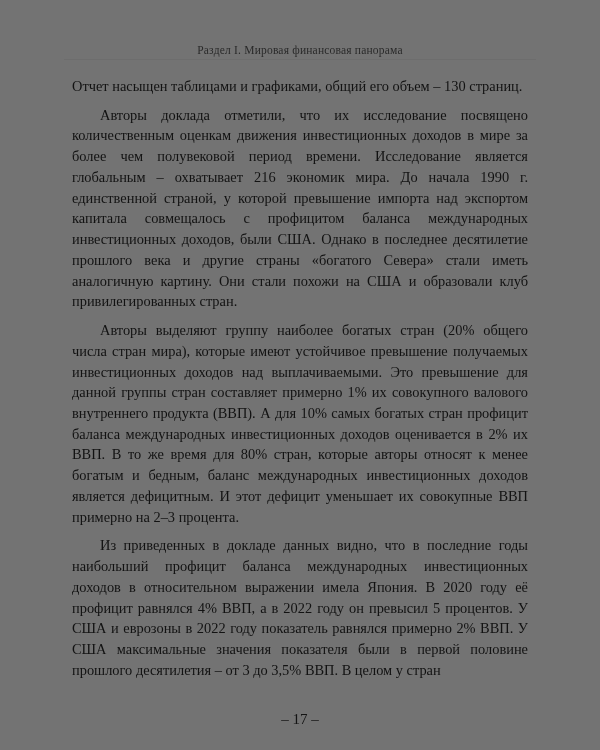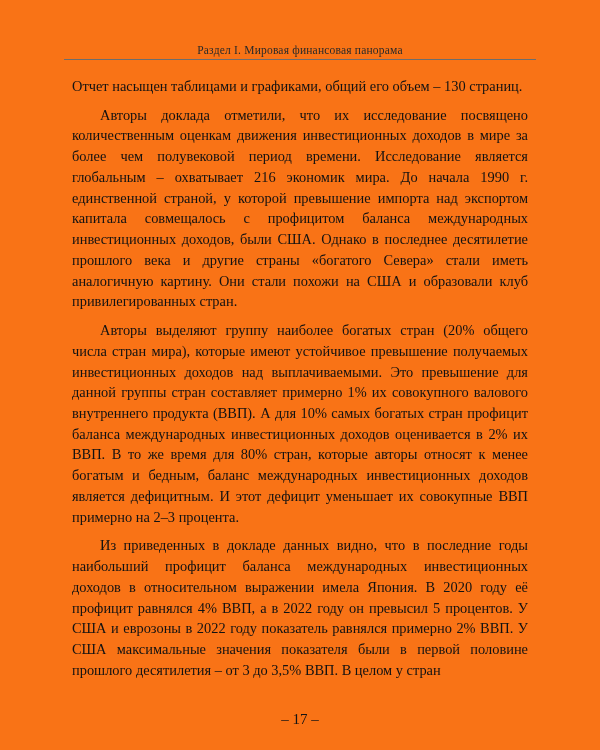--- a/index.html
+++ b/index.html
@@ -13,21 +13,21 @@
     font-family: "Liberation Serif", serif;
     color: #1a1a1a;
     overflow: hidden;
   }
   .page {
     position: relative;
     width: 600px;
     height: 750px;
     box-sizing: border-box;
     padding: 44px 64px 0 64px;
-    background: #f97316;
+    background: #737373;
   }
   .running-head {
     text-align: center;
     font-size: 11.5px;
     letter-spacing: 0.2px;
     color: #2a2a2a;
     margin: 0 0 2px 0;
     font-family: "Liberation Serif", serif;
   }
   .head-rule {

